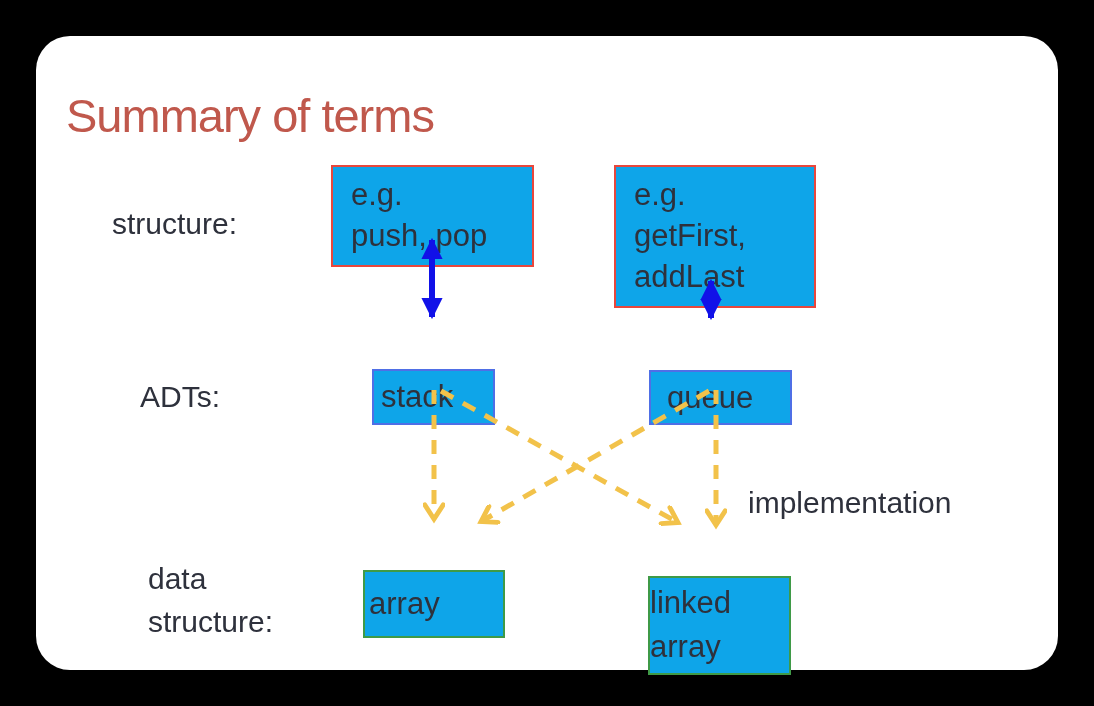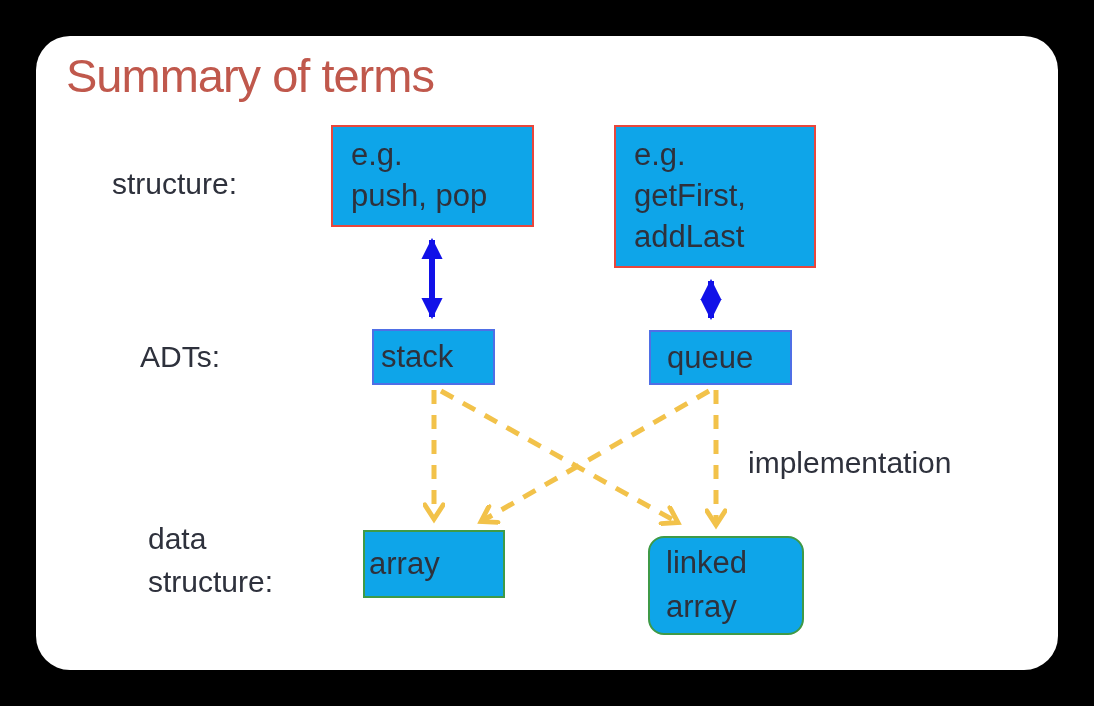--- a/index.html
+++ b/index.html
@@ -6,42 +6,42 @@
   body{
     width:1094px;height:706px;position:relative;
     background:#000;overflow:hidden;
     font-family:"Liberation Sans", sans-serif;
     color:#2e313c;
   }
   .slide{
     position:absolute;left:36px;top:36px;width:1022px;height:634px;
     background:#fff;border-radius:34px;
   }
-  .abs{position:absolute;}
+  .abs{position:absolute;margin-top:40px;}
   .title{
     left:30px;top:12px;font-size:47px;color:#c0584c;
     letter-spacing:-1px;white-space:nowrap;
   }
   .row-label{font-size:30px;white-space:nowrap;}
   .lbl-operations{left:76px;top:131px;}
   .lbl-adts{left:104px;top:304px;}
   .lbl-datastructure{left:112px;top:481px;line-height:43px;}
   .lbl-implementation{left:712px;top:410px;font-size:30px;white-space:nowrap;}
 
   .box{box-sizing:border-box;font-size:31px;background:#0ea5e9;}
   .box-ops{border:2px solid #e9473c;padding:7px 0 0 18px;line-height:41px;}
   .box-ops .line{display:block;}
   .box-ops1{left:295px;top:89px;width:203px;height:102px;}
   .box-ops2{left:578px;top:89px;width:202px;height:143px;}
   .box-adt{border:2px solid #4f6fe6;display:flex;align-items:center;padding-left:16px;}
   .box-stack{left:336px;top:293px;width:123px;height:56px;padding-left:7px;}
   .box-queue{left:613px;top:294px;width:143px;height:55px;}
   .box-ds{border:2px solid #3f9a47;}
   .box-array{left:327px;top:494px;width:142px;height:68px;display:flex;align-items:center;padding-left:4px;}
-  .box-linkedlist{left:612px;top:500px;width:156px;height:99px;padding:3px 0 0 16px;line-height:44px;border-radius:16px;}
+  .box-linkedlist{left:612px;top:500px;width:143px;height:99px;padding:3px 0 0 0;line-height:44px;}
   .box-linkedlist .line{display:block;}
 
   svg.arrows{position:absolute;left:0;top:0;width:1022px;height:634px;pointer-events:none;}
   .blue-line{stroke:#1111e8;stroke-width:6;fill:none;}
   .gold-line{stroke:#f2c24a;stroke-width:5;fill:none;stroke-dasharray:14 11;}
 </style>
 </head>
 <body>
 
 <div class="slide">

